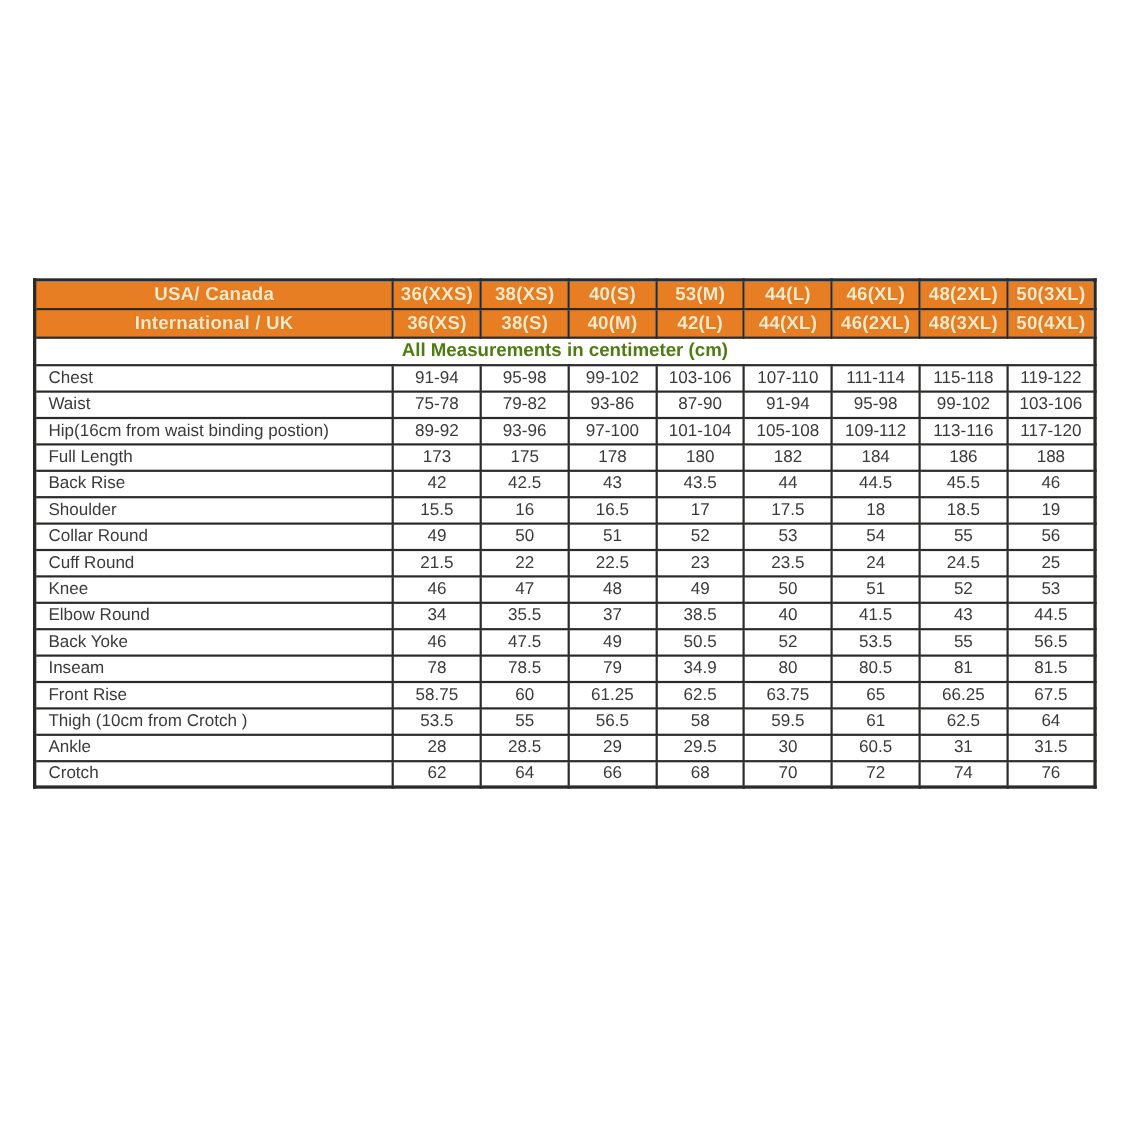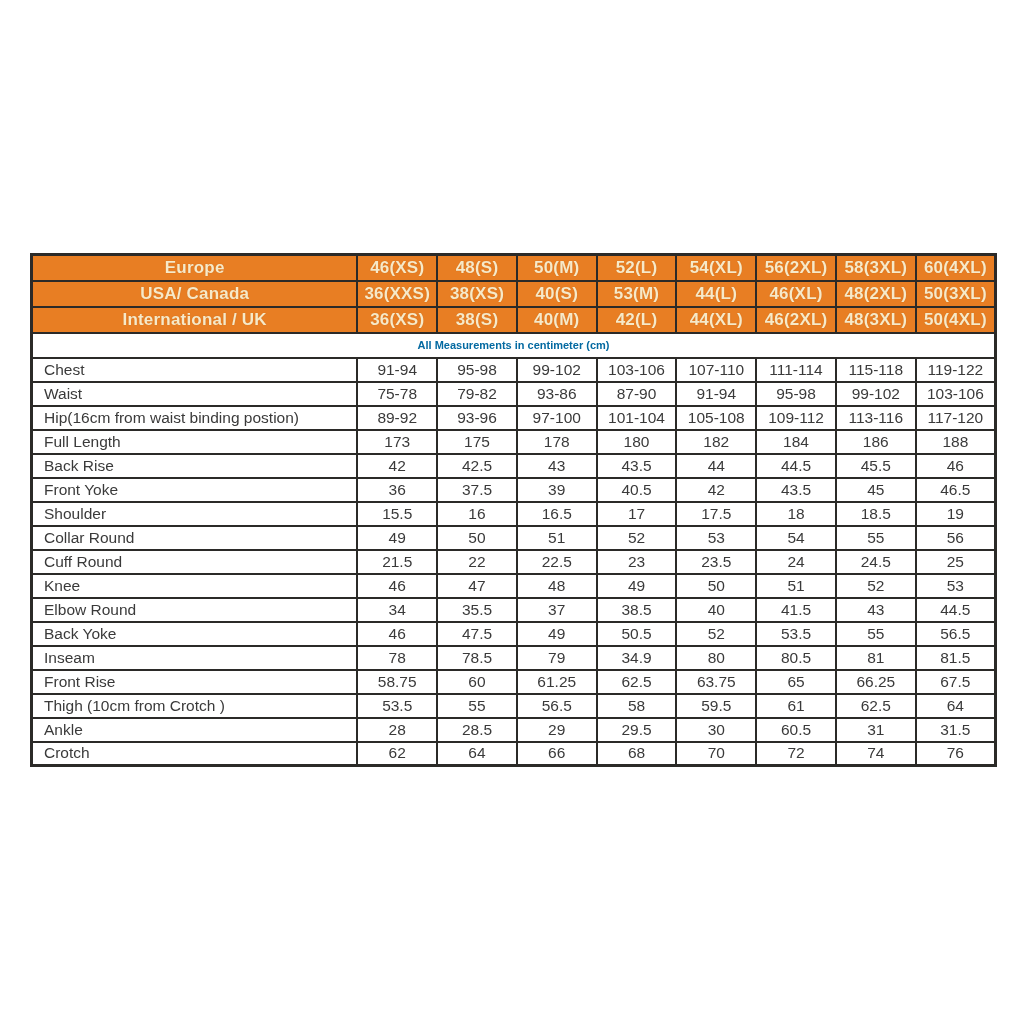--- a/index.html
+++ b/index.html
@@ -37,22 +37,22 @@
     color: #f7e9c8;
     font-size: 17px;
     font-weight: bold;
     text-align: center;
     text-shadow: 0 0 1px rgba(120,60,0,0.35);
     letter-spacing: 0.2px;
   }
   tr.subtitle-row { height: 25px; }
   tr.subtitle-row td {
     text-align: center;
-    color: #0369a1;
-    font-size: 11px;
+    color: #4d7c0f;
+    font-size: 17px;
     font-weight: bold;
     background: #ffffff;
   }
   tr.body-row { height: 24px; }
   tr.body-row td {
     color: #3a3a3a;
     font-size: 15.5px;
     text-align: center;
     background: #ffffff;
   }
@@ -71,31 +71,20 @@
       <col>
         <col>
         <col>
         <col>
         <col>
         <col>
         <col>
         <col>
     </colgroup>
     <tbody id="chart-body">
-        <tr class="hdr-row">
-          <th class="hdr-label">Europe</th>
-          <th class="hdr-size">46(XS)</th>
-          <th class="hdr-size">48(S)</th>
-          <th class="hdr-size">50(M)</th>
-          <th class="hdr-size">52(L)</th>
-          <th class="hdr-size">54(XL)</th>
-          <th class="hdr-size">56(2XL)</th>
-          <th class="hdr-size">58(3XL)</th>
-          <th class="hdr-size">60(4XL)</th>
-        </tr>
         <tr class="hdr-row">
           <th class="hdr-label">USA/ Canada</th>
           <th class="hdr-size">36(XXS)</th>
           <th class="hdr-size">38(XS)</th>
           <th class="hdr-size">40(S)</th>
           <th class="hdr-size">53(M)</th>
           <th class="hdr-size">44(L)</th>
           <th class="hdr-size">46(XL)</th>
           <th class="hdr-size">48(2XL)</th>
           <th class="hdr-size">50(3XL)</th>
@@ -163,31 +152,20 @@
           <td class="value">42</td>
           <td class="value">42.5</td>
           <td class="value">43</td>
           <td class="value">43.5</td>
           <td class="value">44</td>
           <td class="value">44.5</td>
           <td class="value">45.5</td>
           <td class="value">46</td>
         </tr>
         <tr class="body-row">
-          <td class="row-label">Front Yoke</td>
-          <td class="value">36</td>
-          <td class="value">37.5</td>
-          <td class="value">39</td>
-          <td class="value">40.5</td>
-          <td class="value">42</td>
-          <td class="value">43.5</td>
-          <td class="value">45</td>
-          <td class="value">46.5</td>
-        </tr>
-        <tr class="body-row">
           <td class="row-label">Shoulder</td>
           <td class="value">15.5</td>
           <td class="value">16</td>
           <td class="value">16.5</td>
           <td class="value">17</td>
           <td class="value">17.5</td>
           <td class="value">18</td>
           <td class="value">18.5</td>
           <td class="value">19</td>
         </tr>

